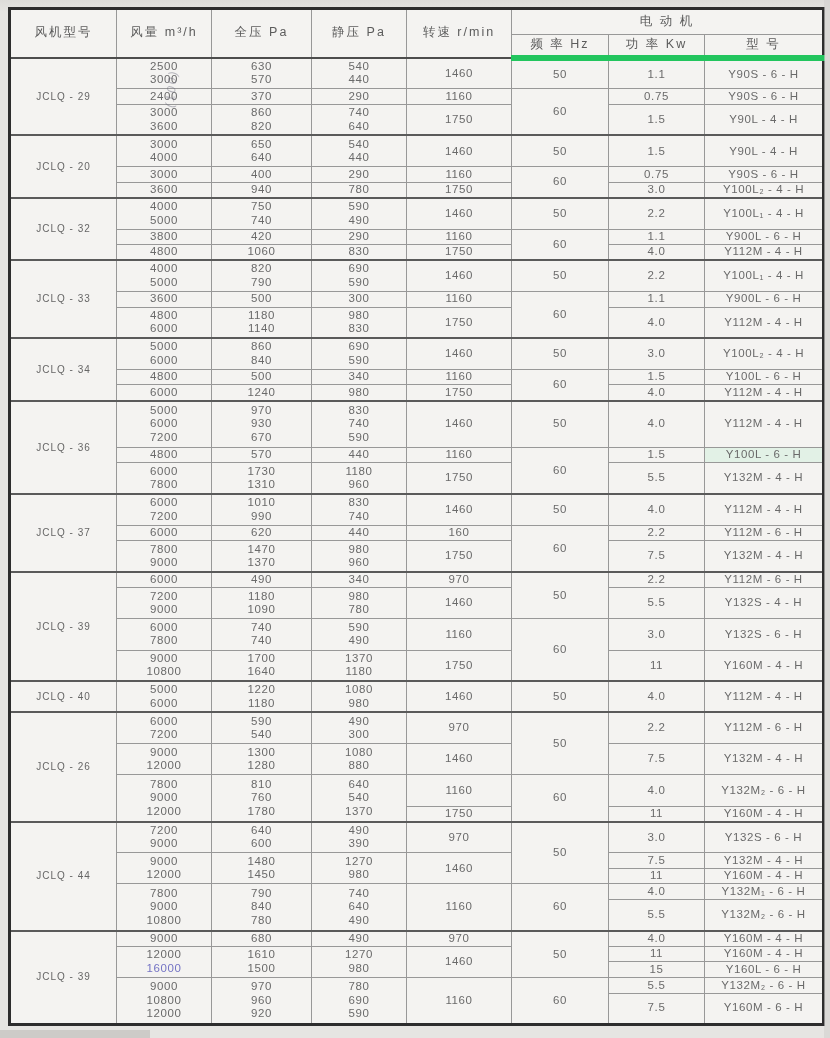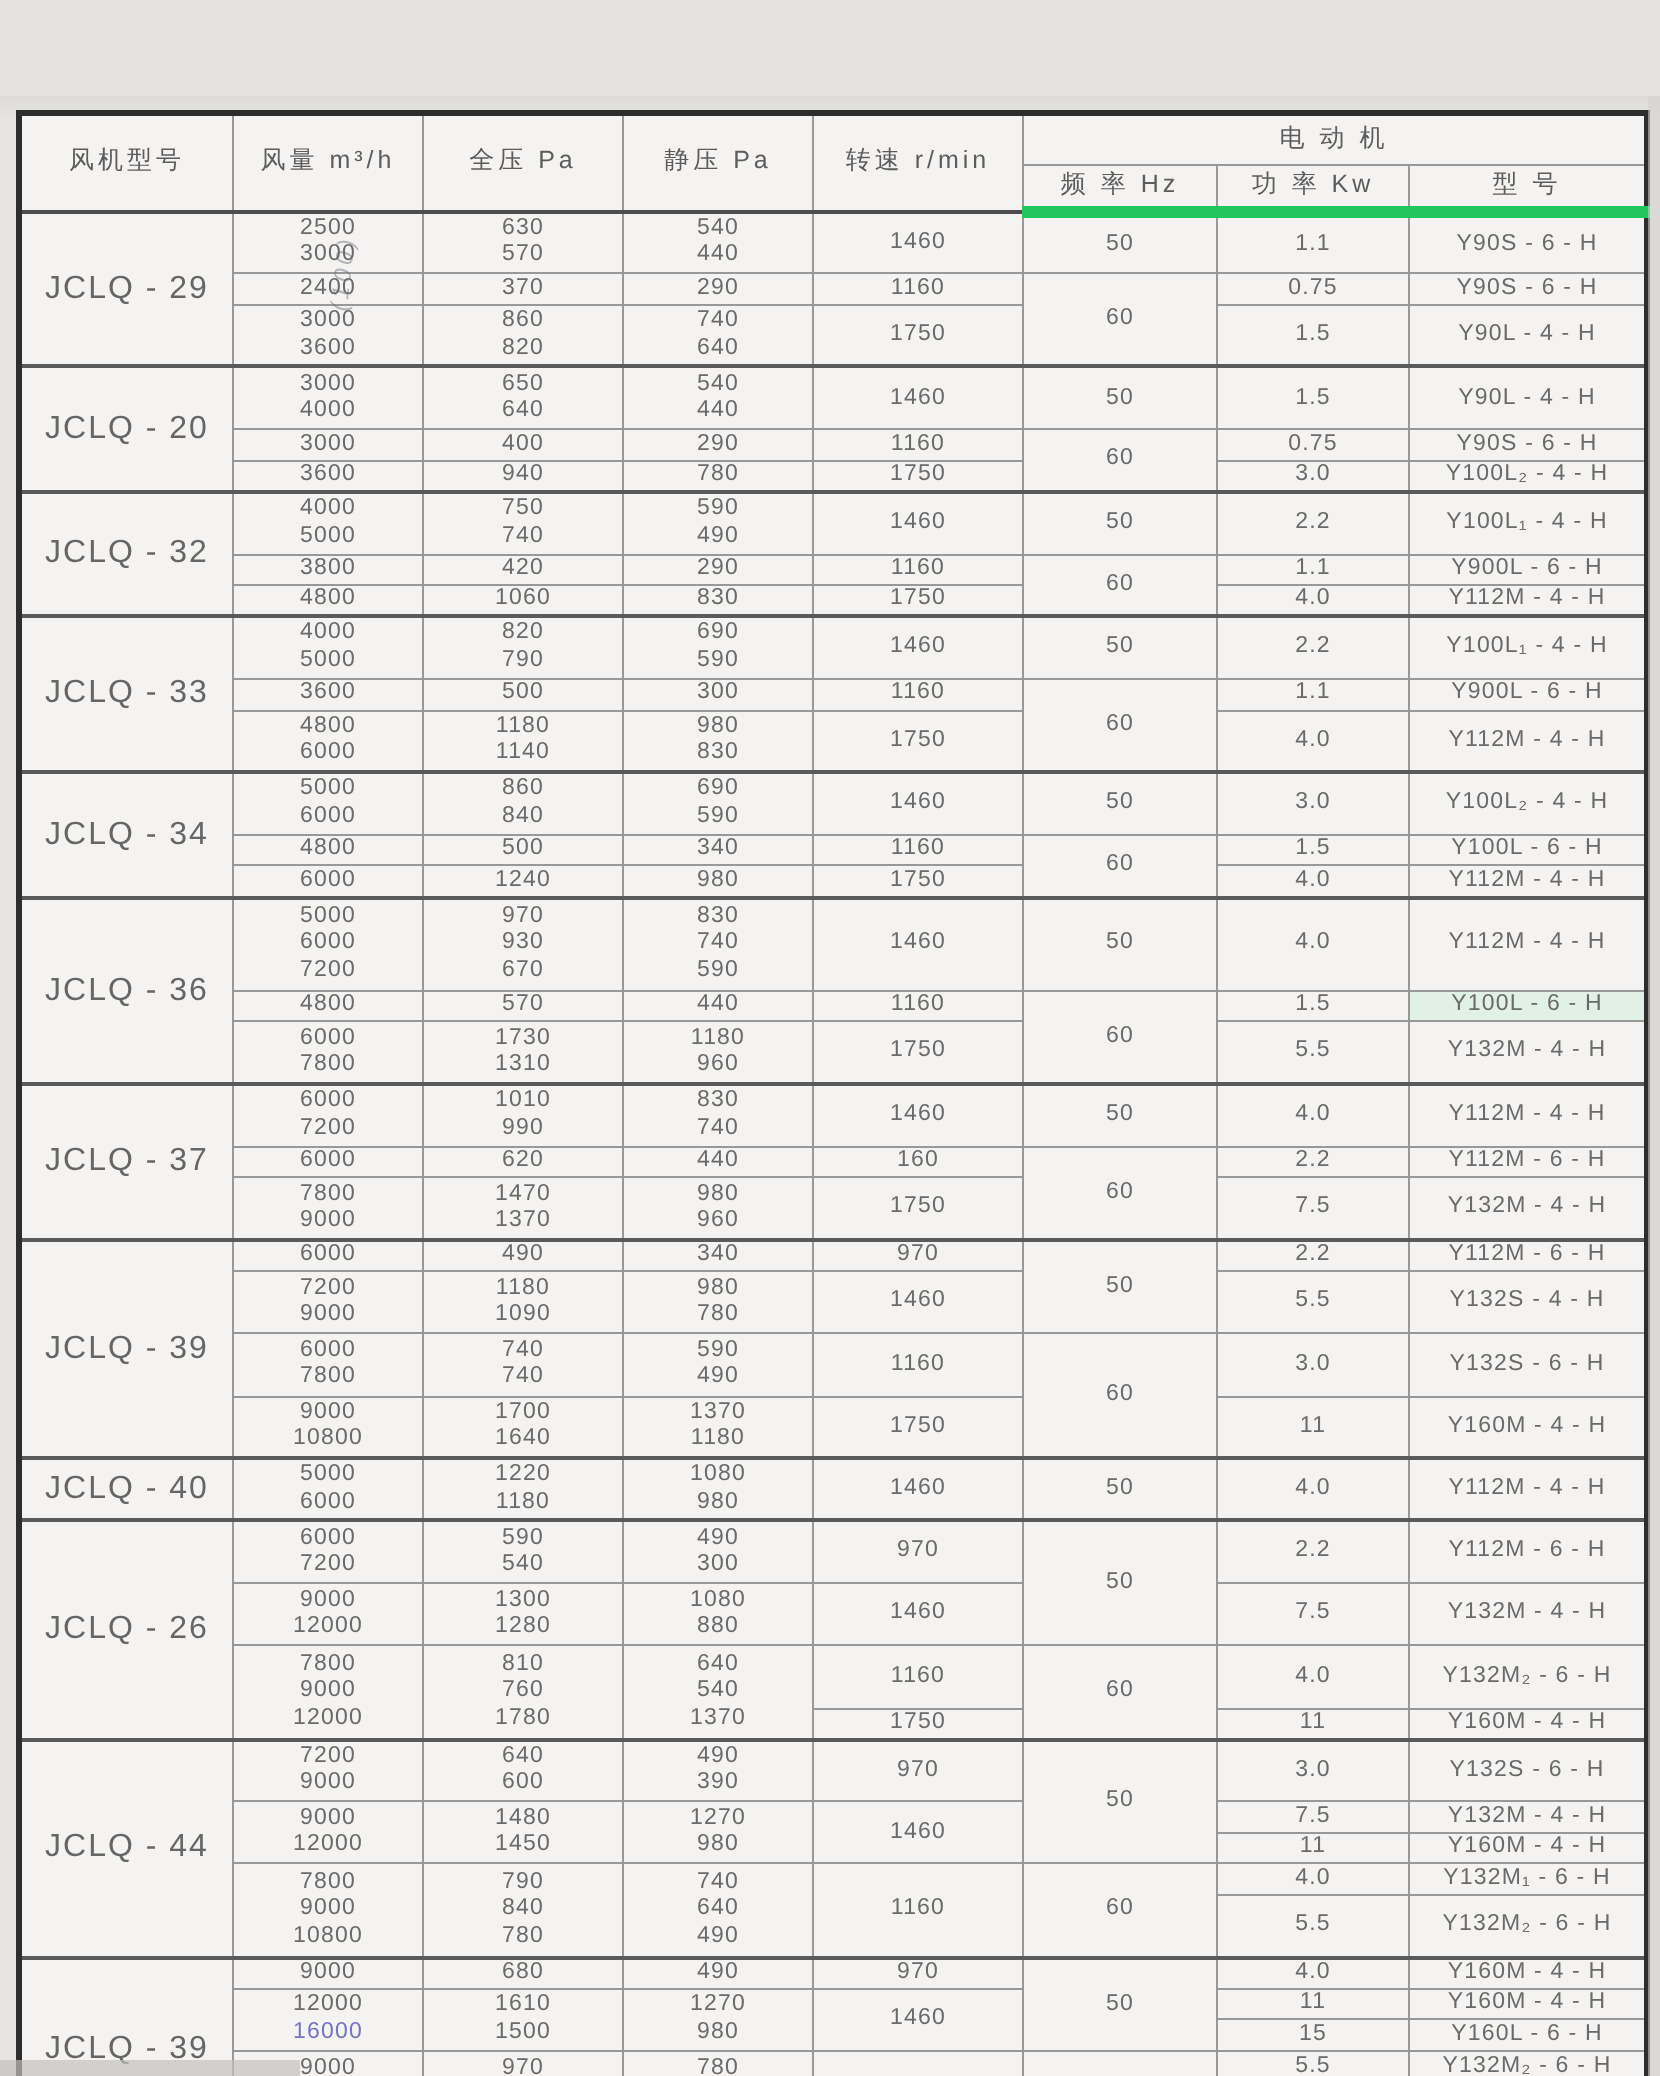--- a/index.html
+++ b/index.html
@@ -3,21 +3,21 @@
 <meta charset="utf-8">
 <style>
   * { box-sizing: border-box; }
   html,body { margin:0; padding:0; }
   body {
     width:830px; height:1038px;
     background:#e4e3e0;
     font-family:"Liberation Sans", sans-serif;
     position:relative; overflow:hidden;
   }
-  .page { position:absolute; inset:0; background:linear-gradient(180deg,#dddcd9 0,#e6e5e2 12px,#e6e5e2 100%);margin-top:48px; }
+  .page { position:absolute; inset:0; background:linear-gradient(180deg,#dddcd9 0,#e6e5e2 12px,#e6e5e2 100%); }
   .smudge-bottom { position:absolute; left:0; bottom:0; width:150px; height:8px; background:#c2c1be; opacity:.7; }
   .edge-right { position:absolute; right:0; top:0; width:6px; height:100%; background:#d2d1ce; opacity:.6; }
 
   table.spec {
     position:absolute; left:8px; top:7px;
     width:814px;
     border-collapse:collapse; table-layout:fixed;
     background:#f4f3f1;
     border:3px solid #2d2d2d;
   }
@@ -32,21 +32,21 @@
   }
   thead th {
     font-weight:normal; color:#5c5c5c; font-size:12.5px; letter-spacing:2px;
   }
   thead tr.h1 { height:26px; }
   thead tr.h2 { height:23px; }
   thead tr.h2 th { border-bottom:6px solid #22c55e; }
   thead th.span2 { border-bottom:2px solid #4d4d4d; }
   tbody tr { height:15.6px; }
   tbody tr.group-start td { border-top:2px solid #5a5a5a; }
-  td.col-fanmodel { font-size:16px; letter-spacing:1px; color:#666; }
+  td.col-fanmodel { font-size:10px; letter-spacing:1px; color:#666; }
   td.hl { background:#e2f1e6; }
   .annotation {
     position:absolute; left:196px; top:64px;
     width:14px; height:80px;
     color:rgba(105,105,122,.45);
     font-size:12px; font-style:italic;
     transform:rotate(-84deg); transform-origin:center;
     white-space:nowrap; pointer-events:none;
     letter-spacing:2px;
   }

